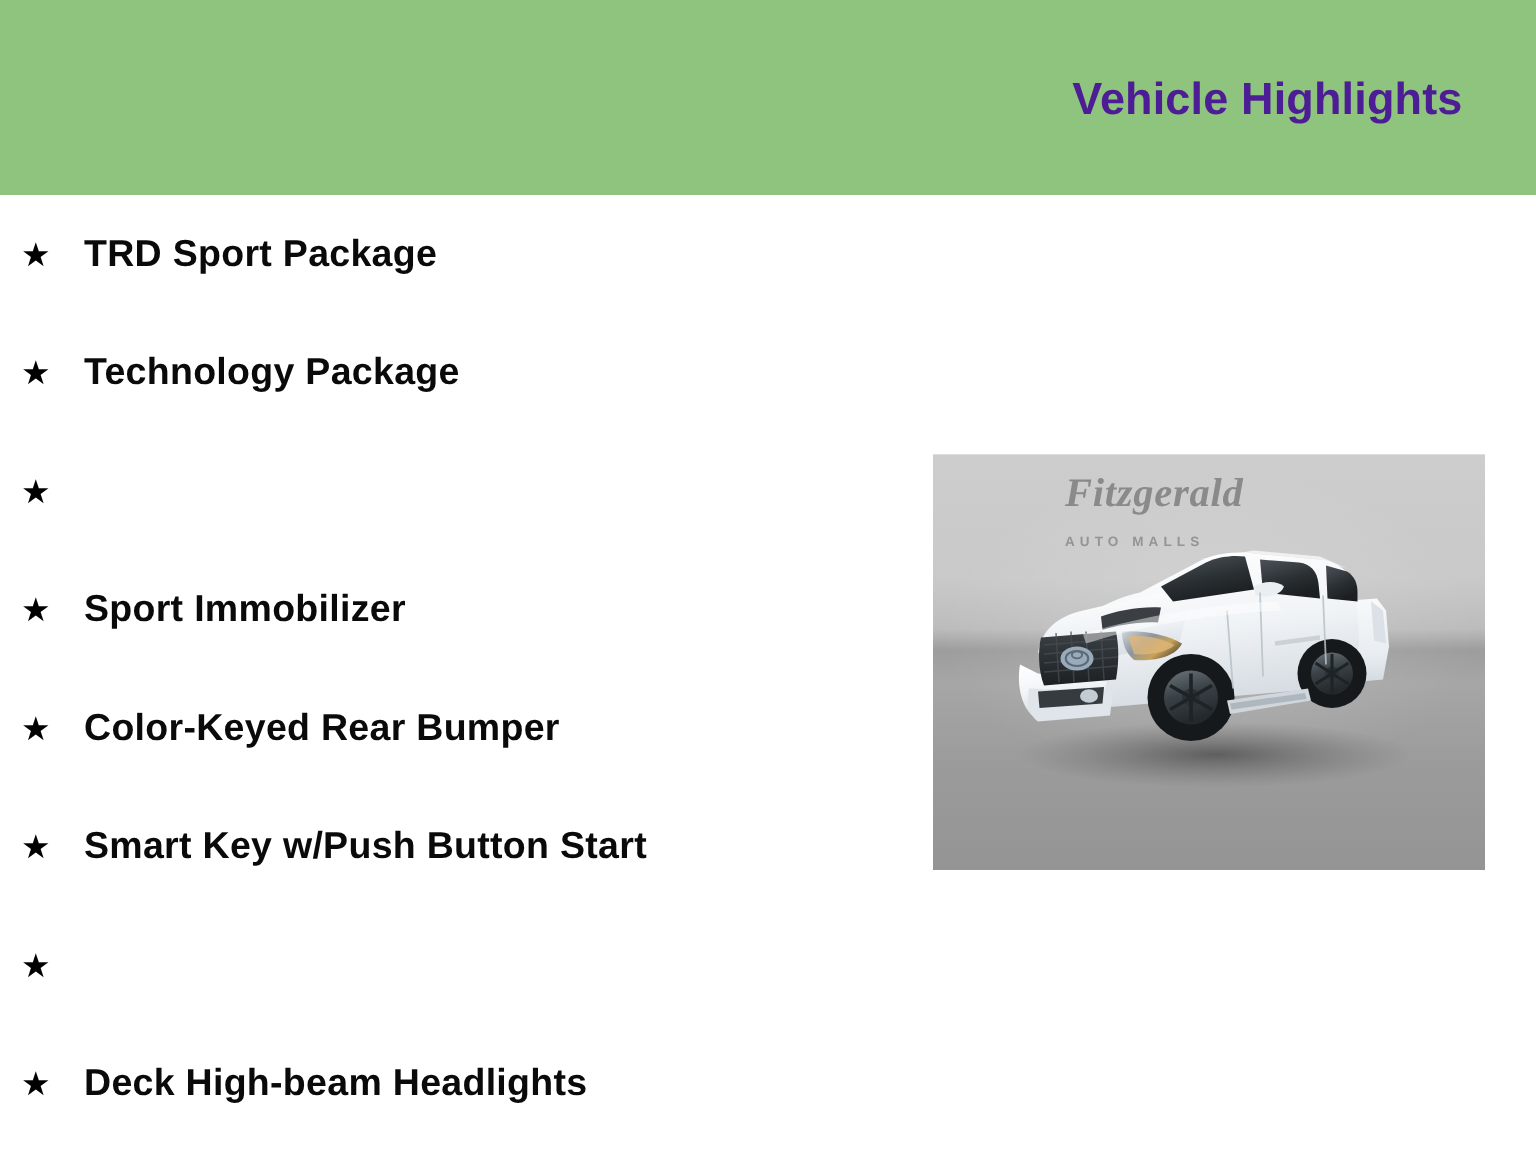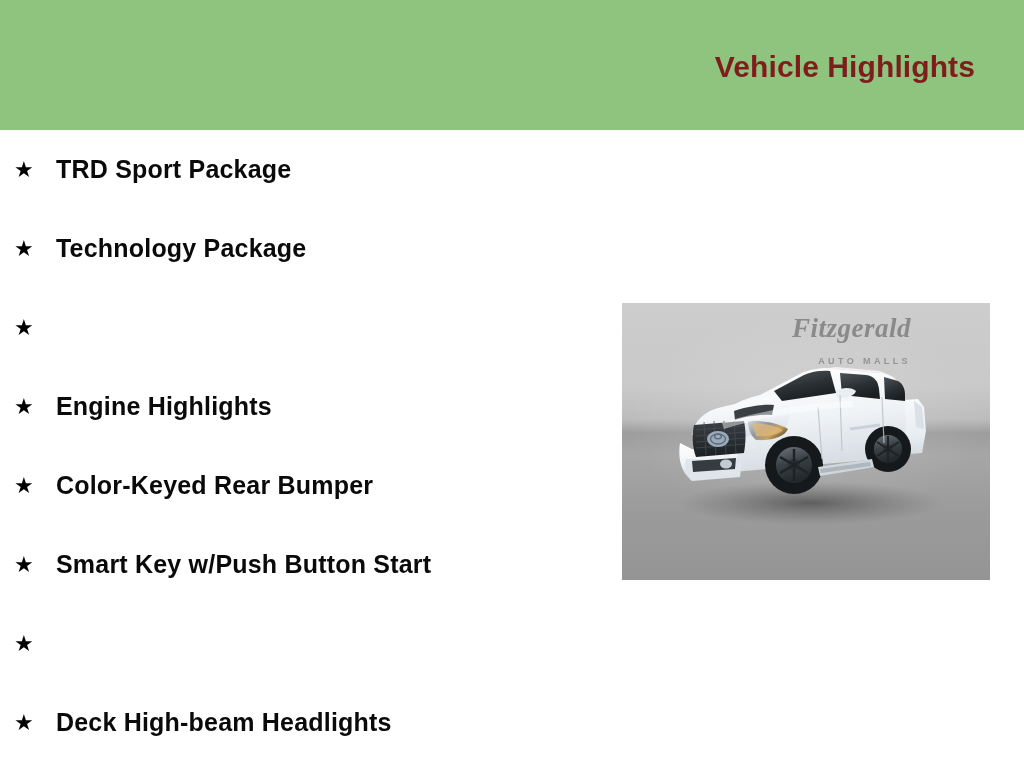--- a/index.html
+++ b/index.html
@@ -24,21 +24,21 @@
     height: 130px;
     background: #8fc47e;
     box-sizing: border-box;
   }
   .header-title {
     position: absolute;
     right: 49px;
     top: 50px;
     font-size: 30px;
     font-weight: bold;
-    color: #7f1d1d;
+    color: #4c1d95;
     letter-spacing: 0.1px;
     white-space: nowrap;
   }
 
   
   .highlights-list {
     position: absolute;
     left: 0;
     top: 130px;
     width: 620px;
@@ -95,24 +95,24 @@
         #949494 100%);
   }
   .photo-vignette {
     position: absolute;
     inset: 0;
     background: radial-gradient(ellipse 70% 55% at 50% 42%,
       rgba(255,255,255,0.18) 0%, rgba(255,255,255,0.0) 70%);
   }
   .watermark {
     position: absolute;
-    left: 114px;
+    left: 88px;
     top: 12px;
     width: 175px;
-    text-align: right;
+    text-align: left;
     color: #8d8d8d;
     user-select: none;
   }
   .watermark-main {
     font-family: "Liberation Serif", serif;
     font-style: italic;
     font-weight: bold;
     font-size: 27px;
     line-height: 1;
     letter-spacing: 0.5px;
@@ -149,21 +149,21 @@
     <span class="bullet-star">★</span>
     <span class="highlight-label">Technology Package</span>
   </li>
 
   <li class="highlight-item">
     <span class="bullet-star">★</span>
   </li>
 
   <li class="highlight-item">
     <span class="bullet-star">★</span>
-    <span class="highlight-label">Engine Highlights</span>
+    <span class="highlight-label">Sport Immobilizer</span>
   </li>
 
   <li class="highlight-item">
     <span class="bullet-star">★</span>
     <span class="highlight-label">Color-Keyed Rear Bumper</span>
   </li>
 
   <li class="highlight-item">
     <span class="bullet-star">★</span>
     <span class="highlight-label">Smart Key w/Push Button Start</span>

